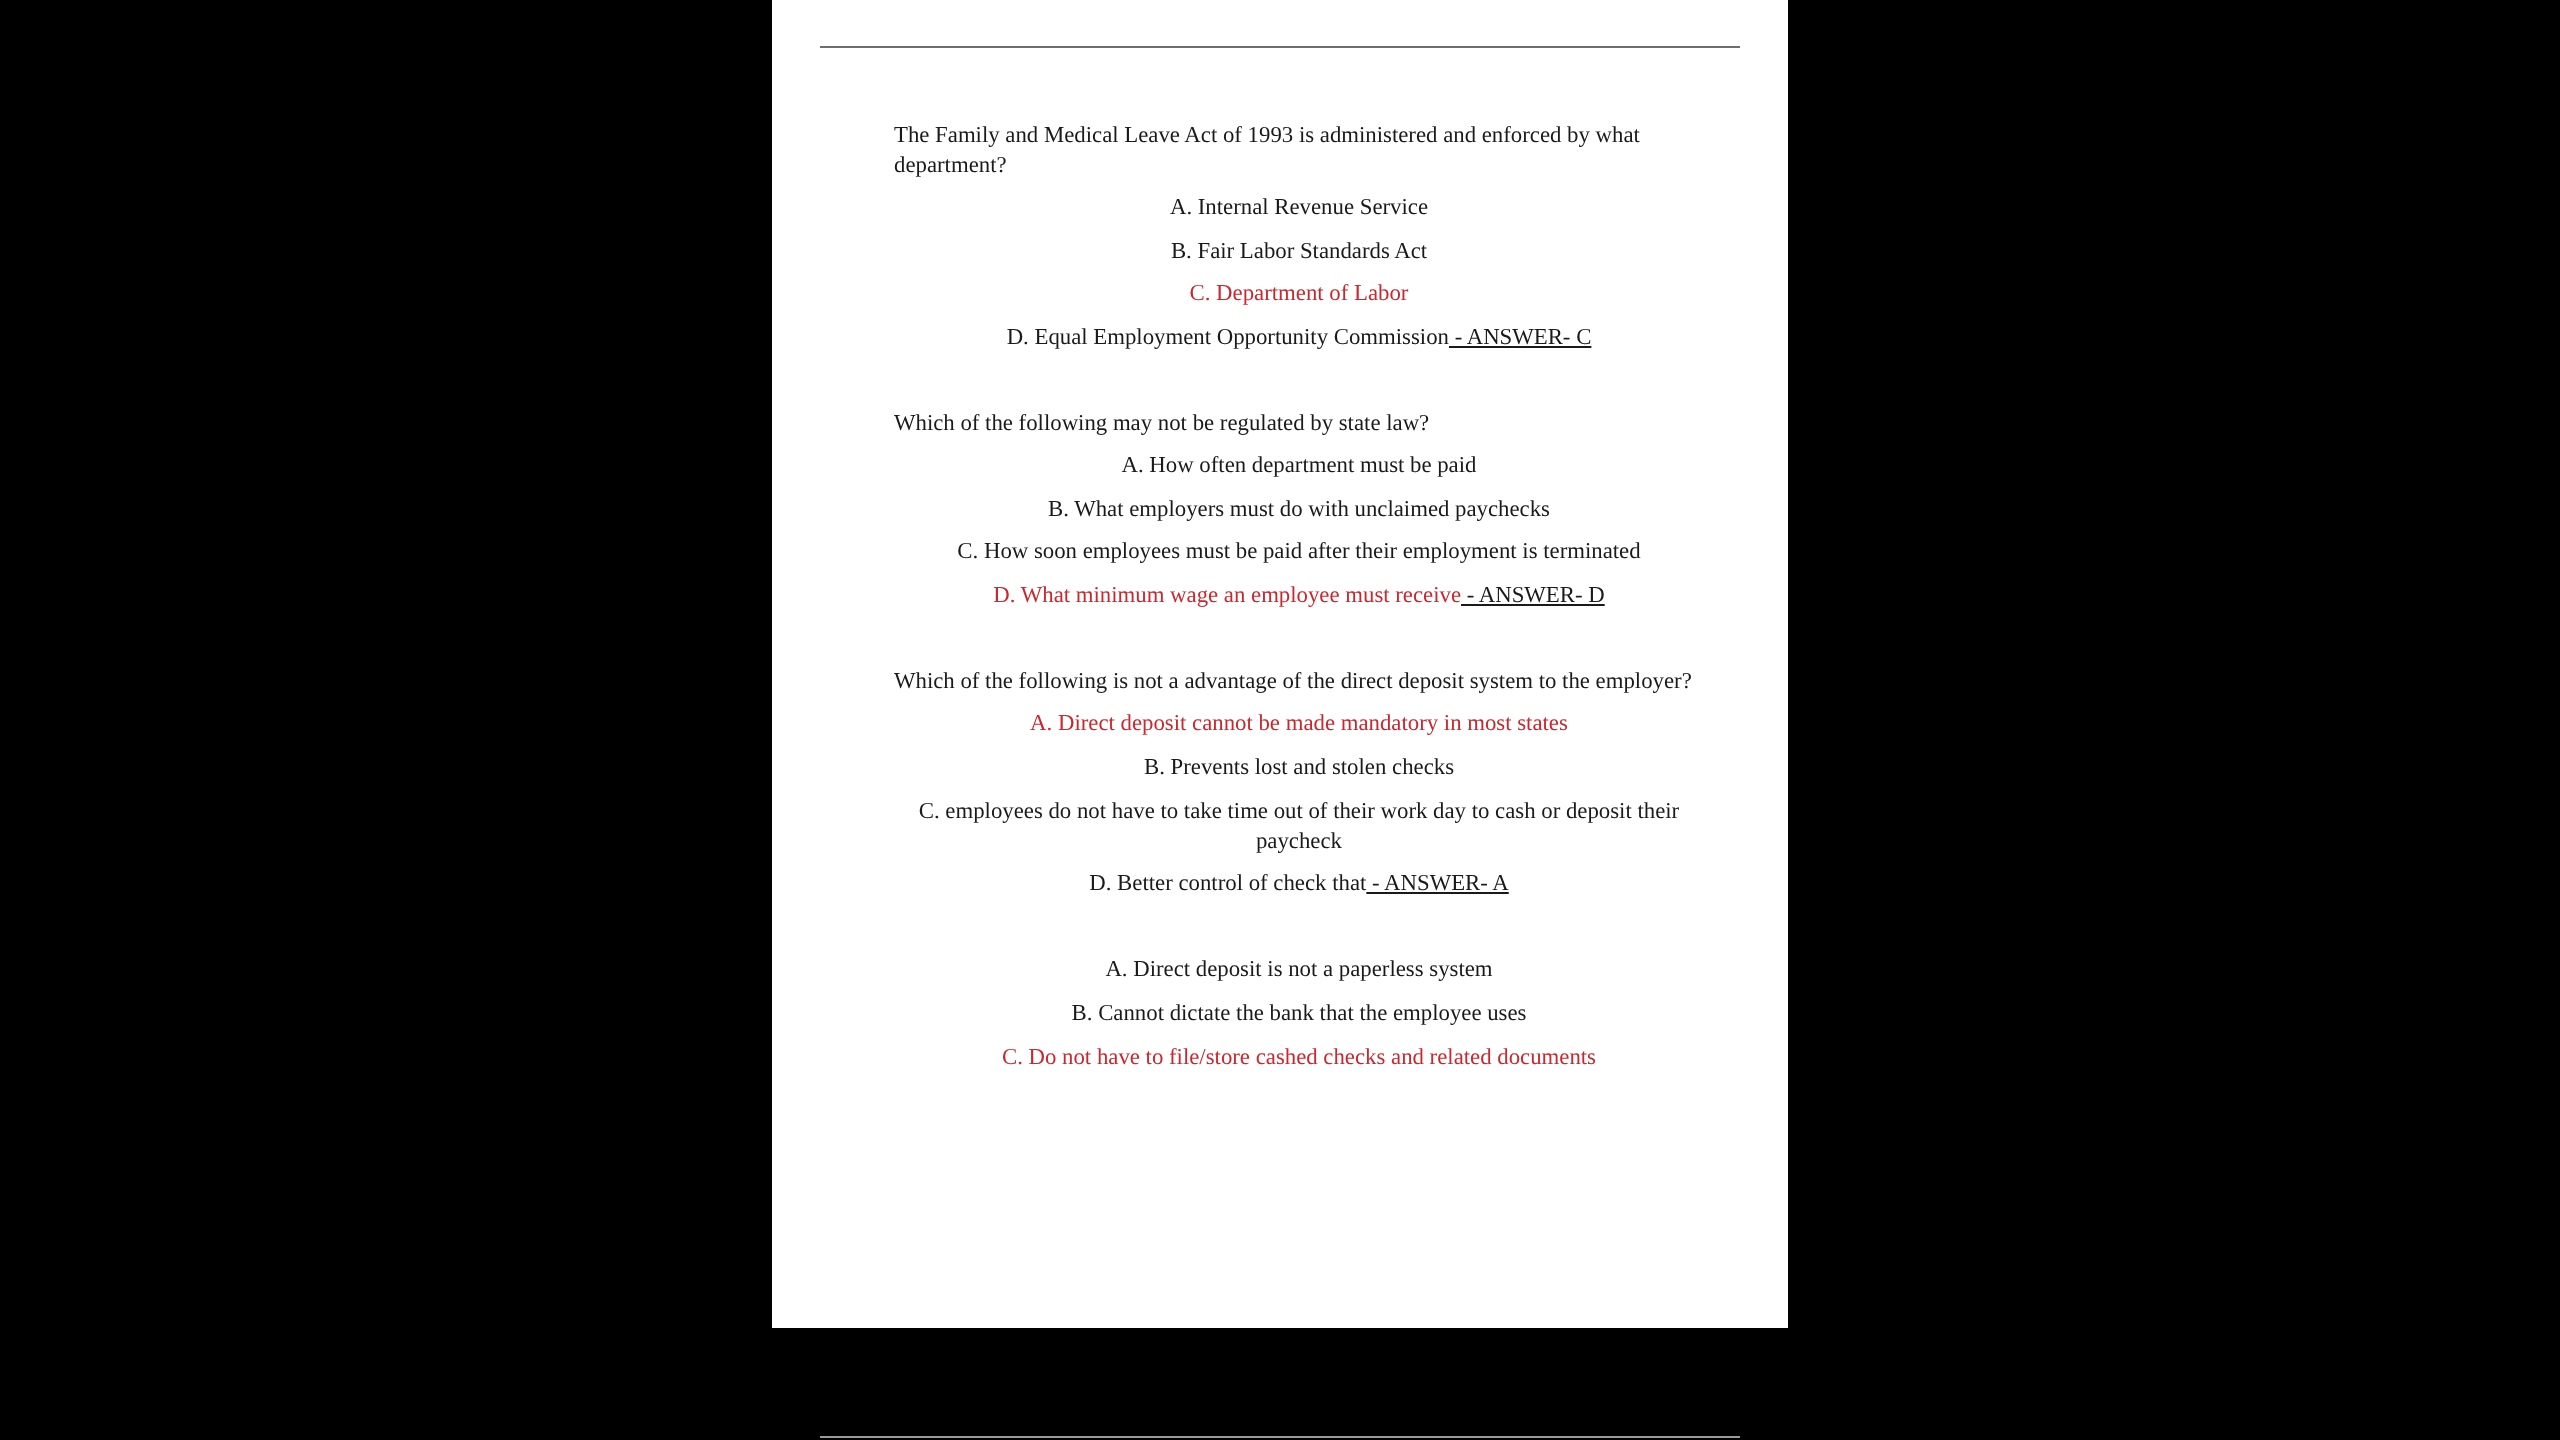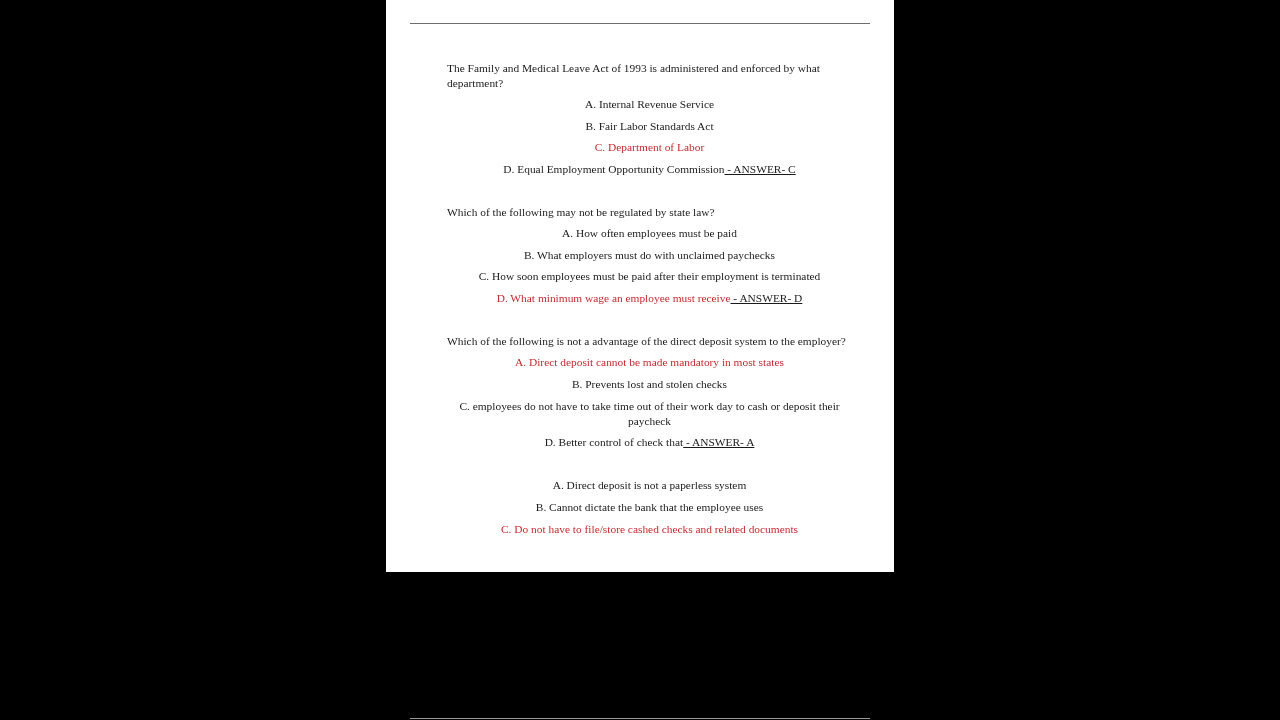--- a/index.html
+++ b/index.html
@@ -8,21 +8,21 @@
       width: 1280px;
       height: 720px;
       background: #000000;
       overflow: hidden;
     }
     .page {
       position: absolute;
       left: 386px;
       top: 0;
       width: 508px;
-      height: 572px;
+      height: 664px;
       background: #ffffff;
     }
     .rule-top {
       position: absolute;
       left: 24px;
       top: 23px;
       width: 460px;
       height: 1px;
       background: #6e6e6e;
     }
@@ -73,21 +73,21 @@
     <div class="question-block">
       <div class="question">The Family and Medical Leave Act of 1993 is administered and enforced by what department?</div>
       <div class="option">A. Internal Revenue Service</div>
       <div class="option">B. Fair Labor Standards Act</div>
       <div class="option correct">C. Department of Labor</div>
       <div class="option"><span>D. Equal Employment Opportunity Commission</span><span class="suffix"> - ANSWER- C</span></div>
     </div>
 
     <div class="question-block">
       <div class="question">Which of the following may not be regulated by state law?</div>
-      <div class="option">A. How often employees must be paid</div>
+      <div class="option">A. How often department must be paid</div>
       <div class="option">B. What employers must do with unclaimed paychecks</div>
       <div class="option">C. How soon employees must be paid after their employment is terminated</div>
       <div class="option"><span class="correct">D. What minimum wage an employee must receive</span><span class="suffix"> - ANSWER- D</span></div>
     </div>
 
     <div class="question-block">
       <div class="question">Which of the following is not a advantage of the direct deposit system to the employer?</div>
       <div class="option correct">A. Direct deposit cannot be made mandatory in most states</div>
       <div class="option">B. Prevents lost and stolen checks</div>
       <div class="option">C. employees do not have to take time out of their work day to cash or deposit their paycheck</div>

